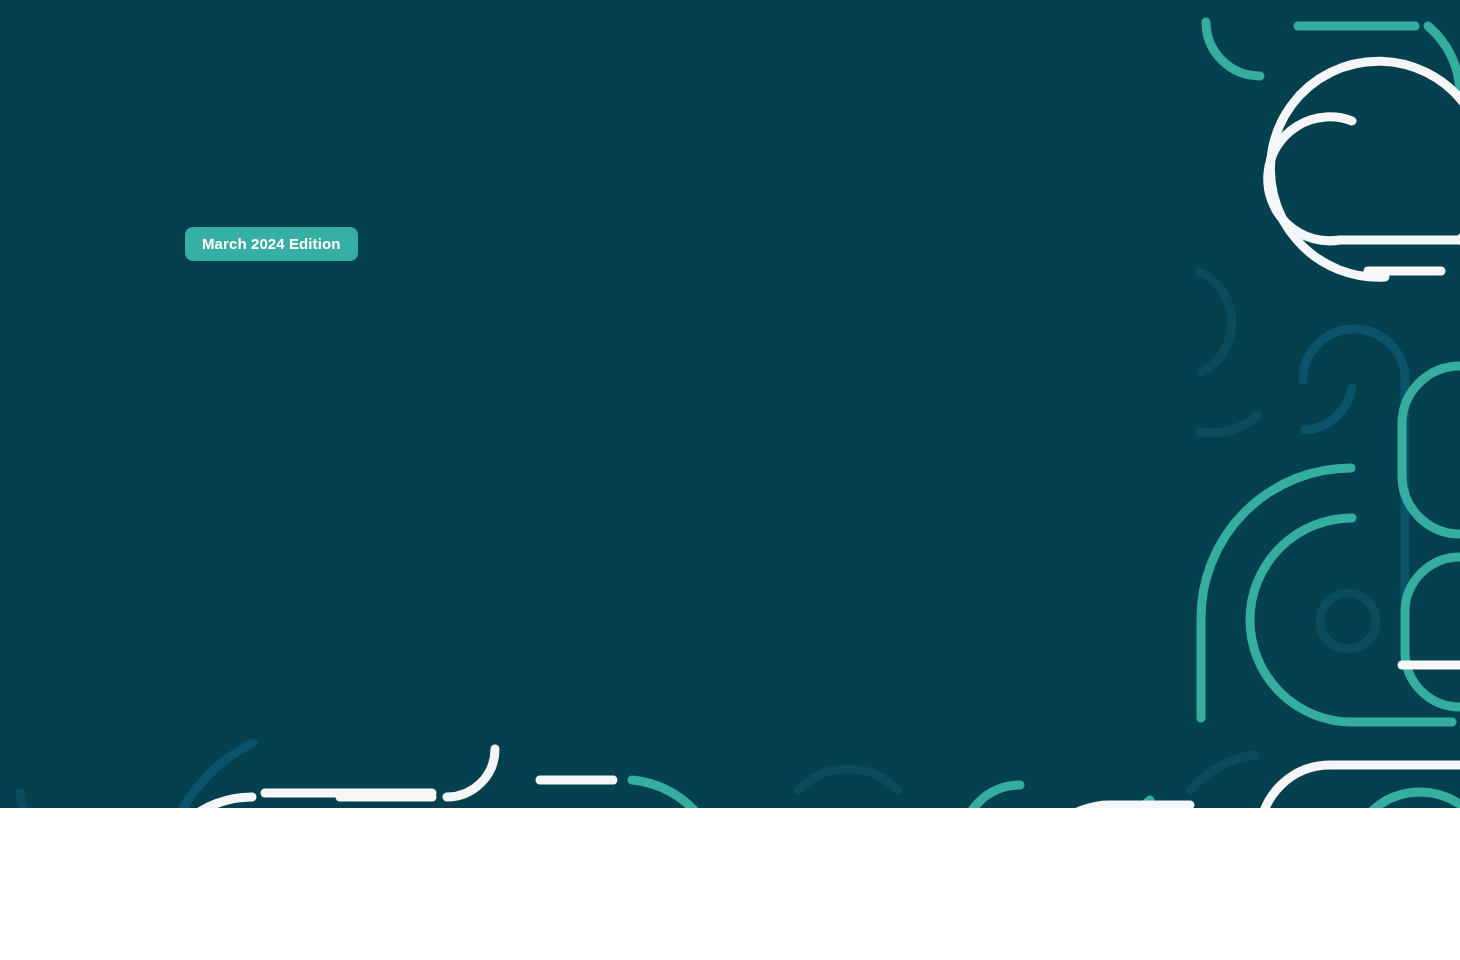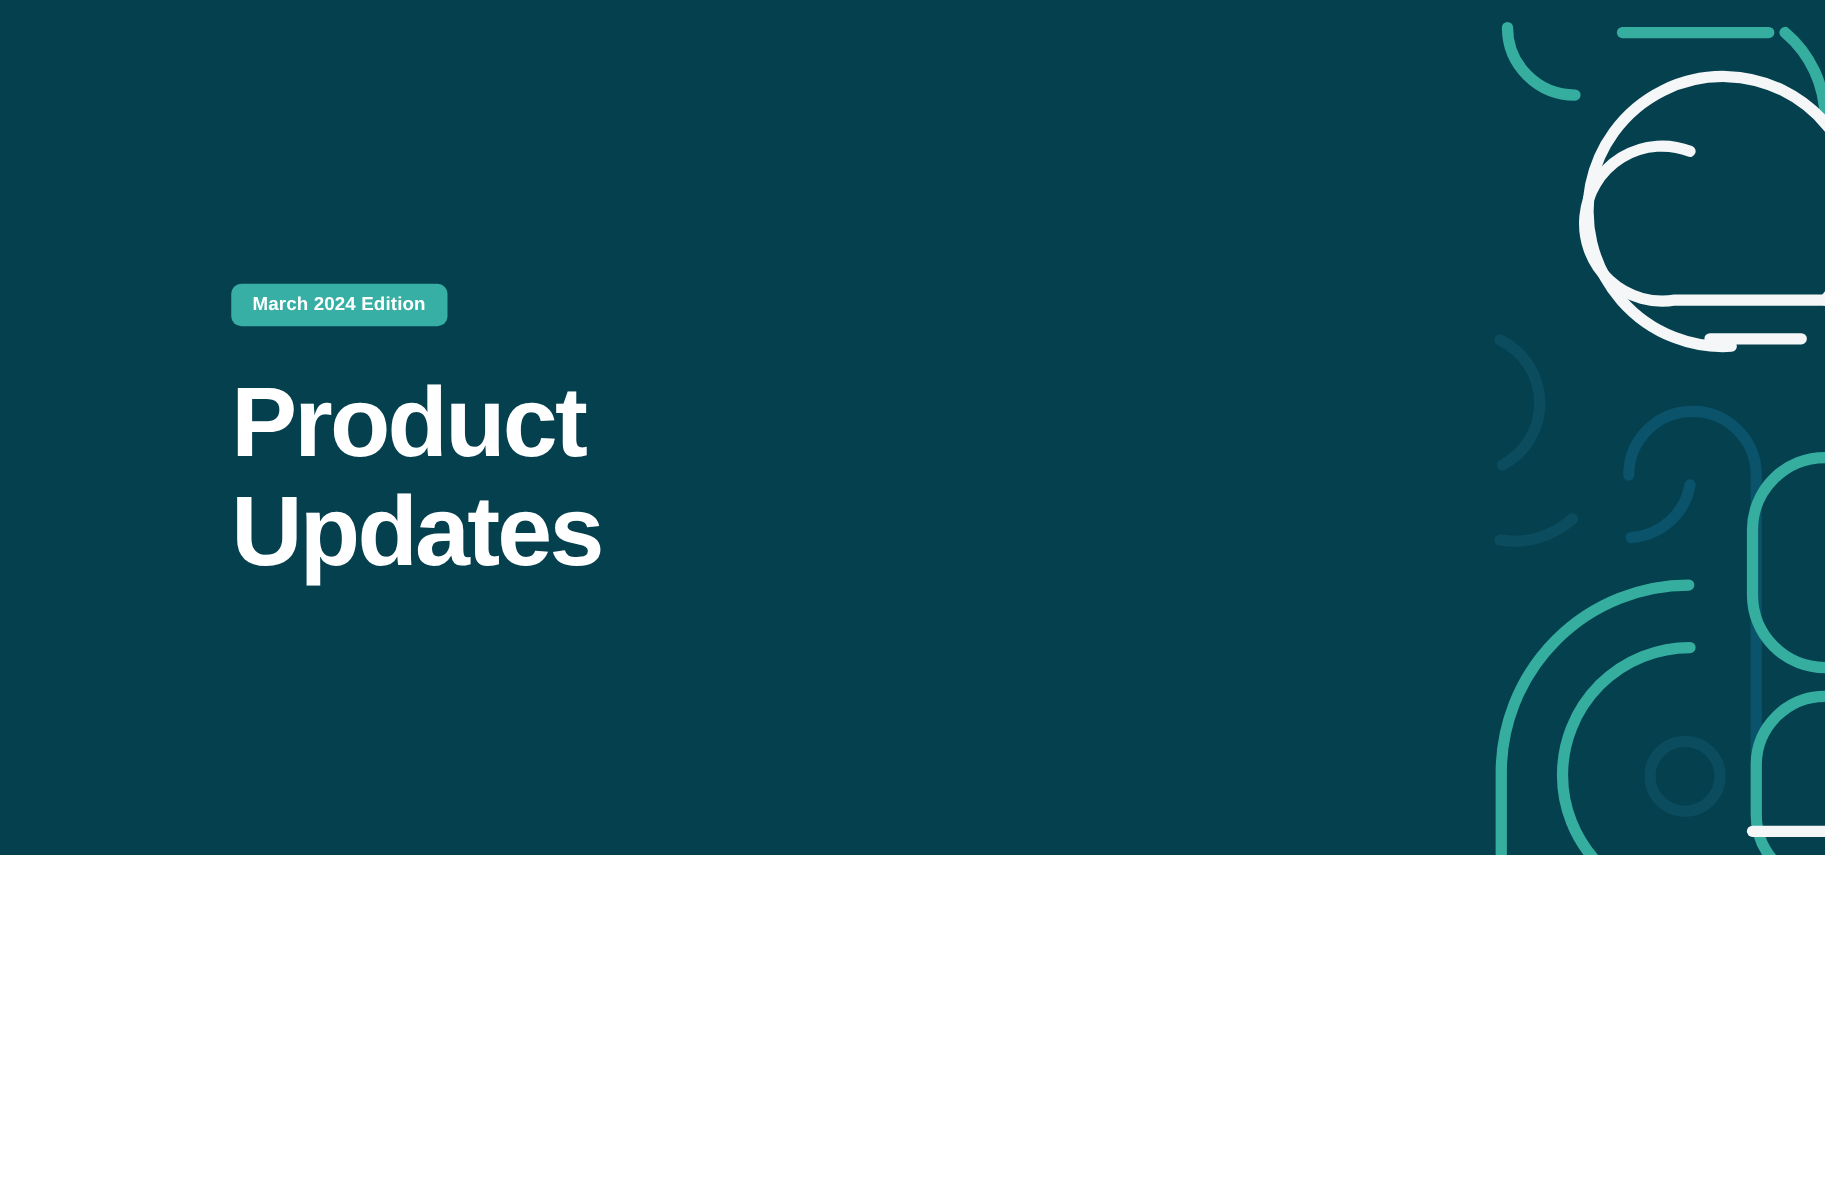--- a/index.html
+++ b/index.html
@@ -3,21 +3,21 @@
 <meta charset="utf-8">
 <style>
   * { margin:0; padding:0; box-sizing:border-box; }
   html, body {
     width:1460px; height:960px;
     overflow:hidden;
     font-family:"Liberation Sans", sans-serif;
   }
   #cover {
     position:relative;
-    width:1460px; height:684px;
+    width:1460px; height:808px;
     background:#05404f;
     overflow:hidden;
   }
   #pattern-layer {
     position:absolute;
     inset:0;
     width:1460px; height:960px;
     pointer-events:none;
   }
   #content {
@@ -153,17 +153,15 @@
 
       <path d="M -20 845 A 85 85 0 0 0 54 867" stroke="#35ad9f"></path>
 
       <path d="M -10 940 A 120 120 0 0 1 70 962" stroke="#f4f6f7"></path>
     </g>
 
   </svg>
 
   <div id="content">
     <div id="badge">March 2024 Edition</div>
-    <h1 id="title">Product
-Updates</h1>
   </div>
 
 </div>
 
 </body></html>

